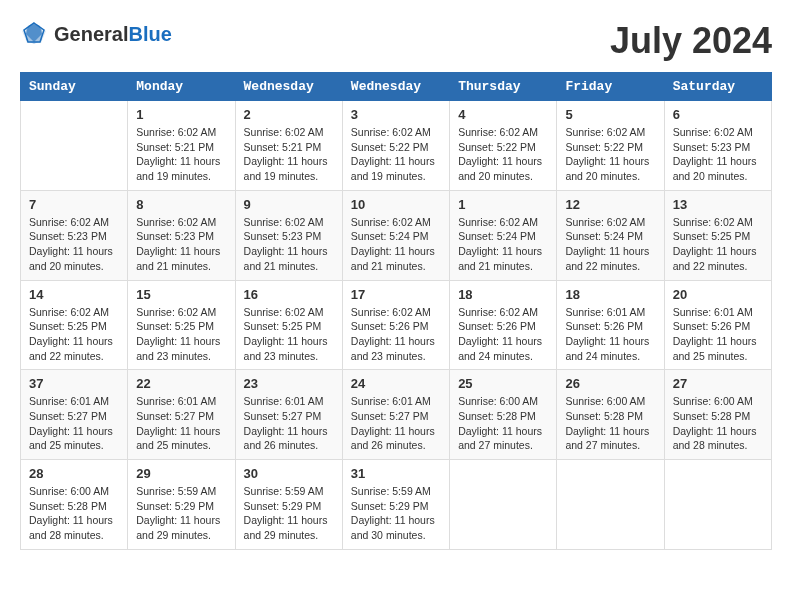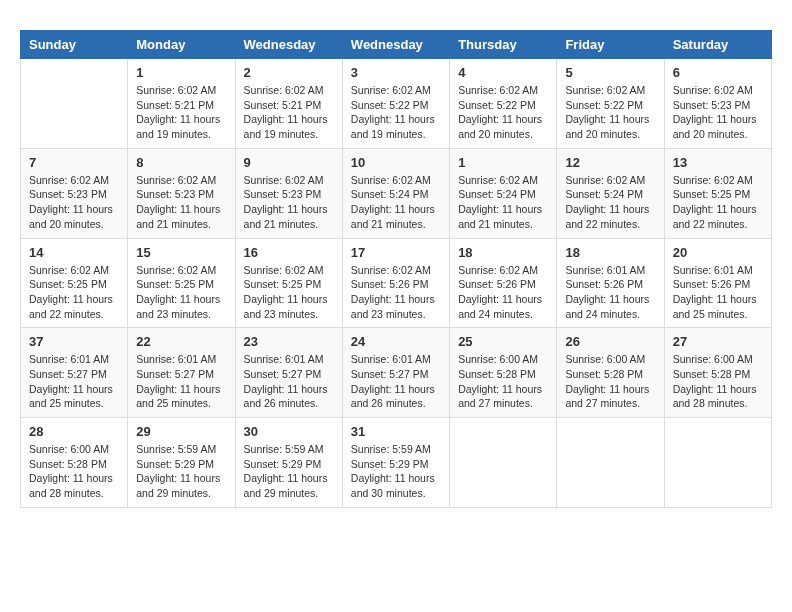--- a/index.html
+++ b/index.html
@@ -45,20 +45,21 @@
       border: 1px solid #ccc;
     }
     .calendar-table th {
       background-color: #2b6cb0;
       color: white;
       text-align: left;
       padding: 6px 8px;
       font-size: 13px;
       font-weight: bold;
       border: 1px solid #2b6cb0;
+      font-family: Liberation Mono, monospace;
     }
     .calendar-table td {
       vertical-align: top;
       padding: 6px 8px;
       border: 1px solid #ddd;
       width: calc(100% / 7);
       min-height: 80px;
       font-size: 11px;
       color: #333;
       background: #fff;
@@ -78,21 +79,36 @@
       color: #333;
     }
     .empty-cell {
       background: #fff !important;
     }
   </style>
 </head>
 <body>
 
 <div class="header">
+  <div class="logo">
+    <svg class="logo-icon" viewBox="0 0 28 28">
+      <path d="M14 4 L22 8 L22 20 L14 24 L6 20 L6 8 Z" fill="#1a6ebf" opacity="0.3"></path>
+      <path d="M8 6 Q14 2 20 6 L22 14 Q16 20 14 22 Q12 20 6 14 Z" fill="#1a6ebf" opacity="0.6"></path>
+      <path d="M14 3 L24 10 L20 22 L8 22 L4 10 Z" fill="none" stroke="#1a6ebf" stroke-width="1.5"></path>
+      <polygon points="14,2 26,11 21,23 7,23 2,11" fill="#2b6cb0" opacity="0.15"></polygon>
+    </svg>
+    <div style="display: flex; flex-direction: column;">
+      <div style="display:flex;align-items:baseline;gap:0;">
+        <span class="logo-general" style="font-size: 20px; font-weight: bold; color: rgb(51, 51, 51);">General</span>
+          <span class="logo-blue" style="font-size: 20px; font-weight: bold; color: rgb(26, 110, 191);">Blue</span>
+      </div>
+    </div>
+  </div>
   <div class="title-section">
+    <div class="month-year">July 2024</div>
   </div>
 </div>
 
 <table class="calendar-table">
   <thead>
     <tr>
 
     <th>Sunday</th>
         <th>Monday</th>
         <th>Wednesday</th>

